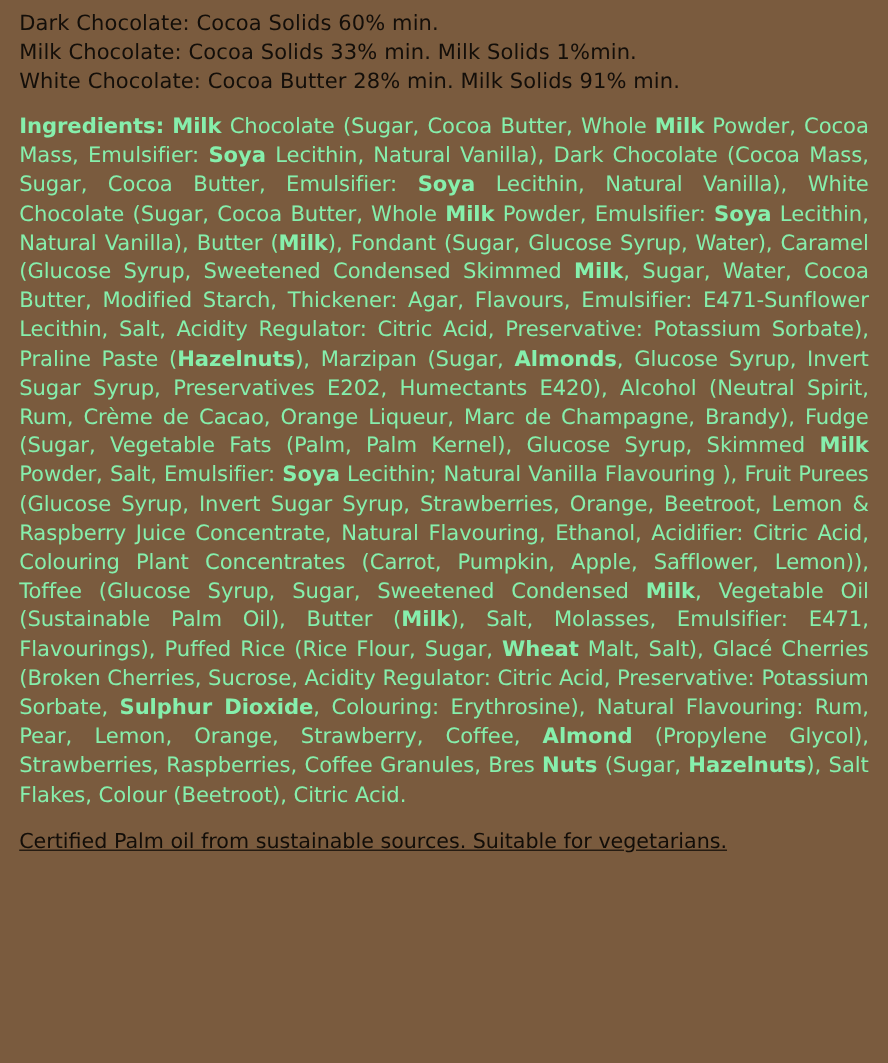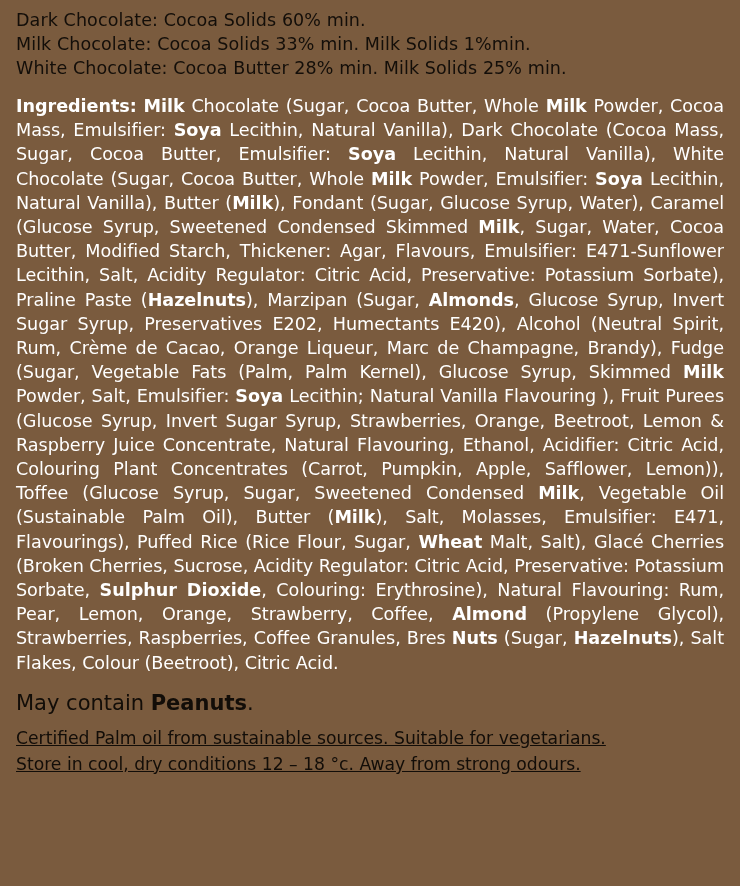--- a/index.html
+++ b/index.html
@@ -27,21 +27,21 @@
     font-size: 17.5px;
     line-height: 24px;
     letter-spacing: 0.1px;
     color: #130e09;
   }
   .ingredients-block {
     font-size: 17.6px;
     line-height: 24.2px;
     letter-spacing: -0.05px;
     text-align: justify;
-    color: #ffffff;
+    color: #86efac;
     margin-bottom: 14px;
   }
   .ingredients-block b {
     font-weight: 700;
   }
   .allergen-line {
     font-size: 17.4px;
     line-height: 25px;
     margin-bottom: 2px;
   }
@@ -59,28 +59,24 @@
   }
 </style>
 </head>
 <body>
 
 <div class="label">
 
   <div class="cocoa-block">
     <div class="cocoa-line">Dark Chocolate: Cocoa Solids 60% min.</div>
     <div class="cocoa-line">Milk Chocolate: Cocoa Solids 33% min. Milk Solids 1%min.</div>
-    <div class="cocoa-line">White Chocolate: Cocoa Butter 28% min. Milk Solids 25% min.</div>
+    <div class="cocoa-line">White Chocolate: Cocoa Butter 28% min. Milk Solids 91% min.</div>
   </div>
 
   <div class="ingredients-block">
     <b>Ingredients:</b><span id="ingredients-body"> <b>Milk</b> Chocolate (Sugar, Cocoa Butter, Whole <b>Milk</b> Powder, Cocoa Mass, Emulsifier: <b>Soya</b> Lecithin, Natural Vanilla), Dark Chocolate (Cocoa Mass, Sugar, Cocoa Butter, Emulsifier: <b>Soya</b> Lecithin, Natural Vanilla), White Chocolate (Sugar, Cocoa Butter, Whole <b>Milk</b> Powder, Emulsifier: <b>Soya</b> Lecithin, Natural Vanilla), Butter (<b>Milk</b>), Fondant (Sugar, Glucose Syrup, Water), Caramel (Glucose Syrup, Sweetened Condensed Skimmed <b>Milk</b>, Sugar, Water, Cocoa Butter, Modified Starch, Thickener: Agar, Flavours, Emulsifier: E471-Sunflower Lecithin, Salt, Acidity Regulator: Citric Acid, Preservative: Potassium Sorbate), Praline Paste (<b>Hazelnuts</b>), Marzipan (Sugar, <b>Almonds</b>, Glucose Syrup, Invert Sugar Syrup, Preservatives E202, Humectants E420), Alcohol (Neutral Spirit, Rum, Crème de Cacao, Orange Liqueur, Marc de Champagne, Brandy), Fudge (Sugar, Vegetable Fats (Palm, Palm Kernel), Glucose Syrup, Skimmed <b>Milk</b> Powder, Salt, Emulsifier: <b>Soya</b> Lecithin; Natural Vanilla Flavouring ), Fruit Purees (Glucose Syrup, Invert Sugar Syrup, Strawberries, Orange, Beetroot, Lemon &amp; Raspberry Juice Concentrate, Natural Flavouring, Ethanol, Acidifier: Citric Acid, Colouring Plant Concentrates (Carrot, Pumpkin, Apple, Safflower, Lemon)), Toffee (Glucose Syrup, Sugar, Sweetened Condensed <b>Milk</b>, Vegetable Oil (Sustainable Palm Oil), Butter (<b>Milk</b>), Salt, Molasses, Emulsifier: E471, Flavourings), Puffed Rice (Rice Flour, Sugar, <b>Wheat</b> Malt, Salt), Glacé Cherries (Broken Cherries, Sucrose, Acidity Regulator: Citric Acid, Preservative: Potassium Sorbate, <b>Sulphur Dioxide</b>, Colouring: Erythrosine), Natural Flavouring: Rum, Pear, Lemon, Orange, Strawberry, Coffee, <b>Almond</b> (Propylene Glycol), Strawberries, Raspberries, Coffee Granules, Bres <b>Nuts</b> (Sugar, <b>Hazelnuts</b>), Salt Flakes, Colour (Beetroot), Citric Acid.</span>
   </div>
 
 
-  <div class="may-contain">
-    <span>May contain </span><b>Peanuts</b><span>.</span>
-  </div>
 
   <div class="footer-line">Certified Palm oil from sustainable sources. Suitable for vegetarians.</div>
-  <div class="footer-line">Store in cool, dry conditions 12 – 18 °c. Away from strong odours.</div>
 
 </div>
 
 </body></html>

